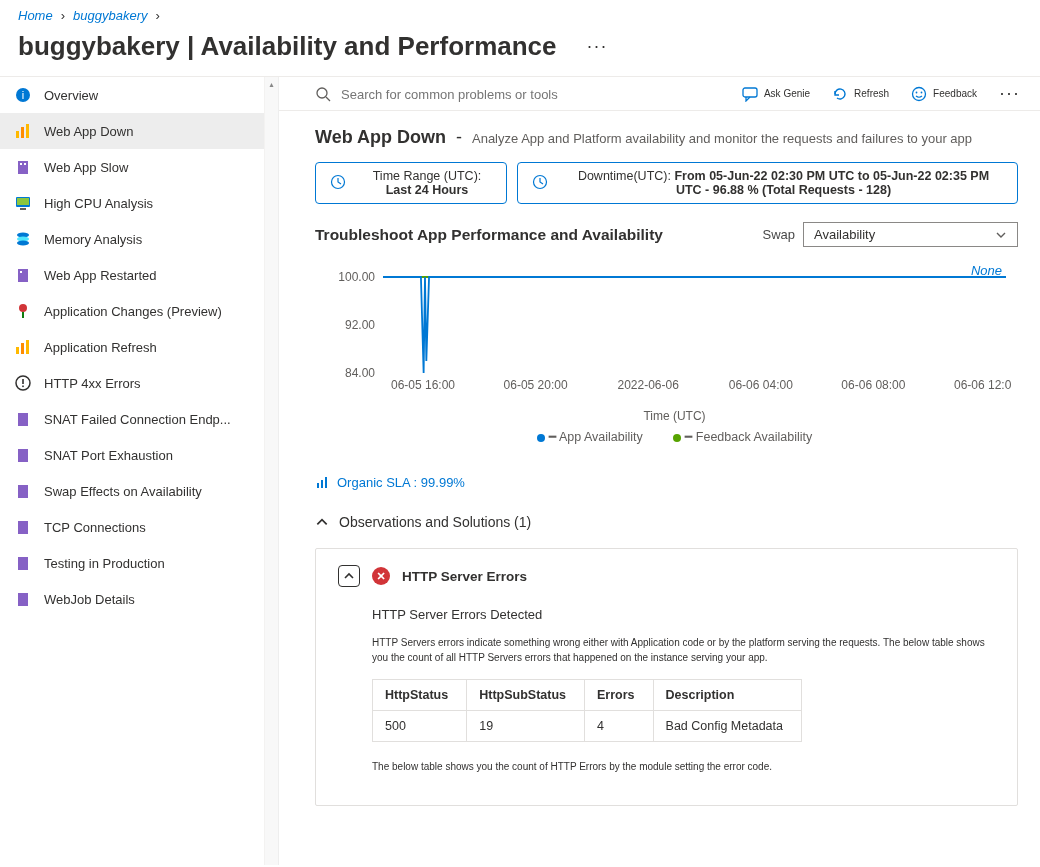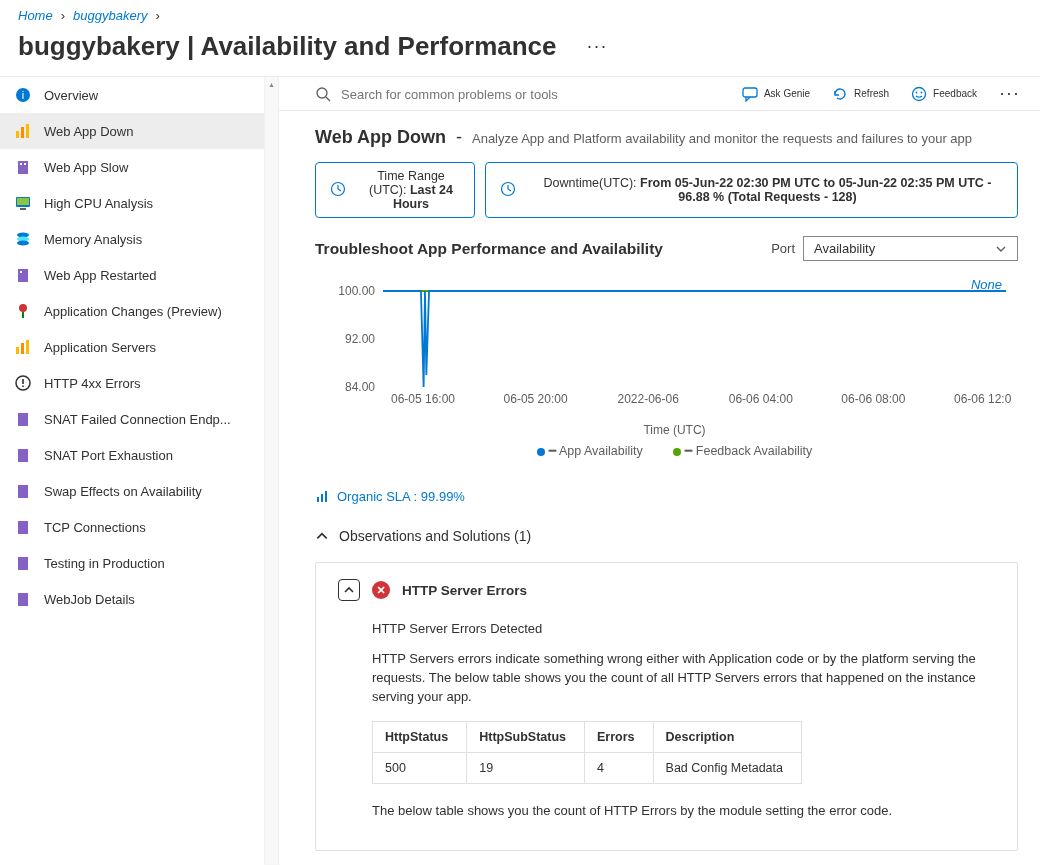--- a/index.html
+++ b/index.html
@@ -40,21 +40,21 @@
   
   .body { padding: 16px 22px 20px 36px; }
   .heading-row { display: flex; align-items: baseline; gap: 10px; margin-bottom: 14px; }
   .heading-row h2 { font-size: 18px; font-weight: 600; }
   .heading-row .dash { color:#323130; font-size:18px; font-weight:300;}
   .heading-row .sub { font-size: 13px; color: #605e5c; }
 
   .pill-row { display: flex; gap: 10px; margin-bottom: 18px; }
   .pill { border: 1px solid #0078d4; border-radius: 4px; padding: 6px 14px; display: flex; align-items: center; gap: 16px; font-size: 12.5px; color: #323130; }
   .pill .clock { color: #0078d4; font-size:14px; }
-  .pill.small { width: 160px; justify-content:flex-start; text-align:center;}
+  .pill.small { width: 192px; justify-content:flex-start; text-align:center;}
   .pill.small .txt{ flex:1; text-align:center;}
   .pill.big { flex: 1; justify-content:flex-start; text-align:center;}
   .pill.big .txt{ flex:1; text-align:center;}
   .pill b { font-weight: 600; }
 
   .section-row { display: flex; justify-content: space-between; align-items: center; margin-bottom: 8px; }
   .section-row h3 { font-size: 15.5px; font-weight: 600; }
   .view-group { display: flex; align-items: center; gap: 8px; font-size: 13px; color:#494949;}
   .view-select { border: 1px solid #8a8886; padding: 4px 10px; min-width: 215px; display: flex; justify-content: space-between; align-items: center; cursor: pointer; color:#323130; background:#fff;}
 
@@ -75,21 +75,21 @@
 
   .card { border:1px solid #e1dfdd; border-radius:2px; padding:16px 22px; }
   .card-header { display:flex; align-items:center; gap:12px; margin-bottom:20px; }
   .chev-box { width:22px; height:22px; border:1.5px solid #323130; border-radius:4px; display:flex; align-items:center; justify-content:center; cursor:pointer;}
   .chev-box svg{width:12px;height:12px;}
   .err-circle { width:18px;height:18px; border-radius:50%; background:#d13438; display:flex;align-items:center;justify-content:center; color:#fff; font-weight:700; font-size:11px;}
   .card-title { font-size:13.5px; font-weight:700; color:#323130;}
 
   .card-body { padding-left: 34px; }
   .card-body .sub-title { font-size:13px; margin-bottom:14px; color:#323130;}
-  .card-body p { font-size:13px; color:#323130; margin-bottom:14px; line-height:1.45;}
+  .card-body p { font-size:10px; color:#323130; margin-bottom:14px; line-height:1.45;}
 
   table.data { border-collapse: collapse; margin: 6px 0 18px; }
   table.data th, table.data td { border:1px solid #e1dfdd; padding:8px 18px 8px 12px; font-size:12.5px; text-align:left;}
   table.data th { font-weight:600;}
 
   
   .ic { width:16px; height:16px; }
 </style>
 </head>
 <body>
@@ -178,21 +178,21 @@
         <span>Application Changes (Preview)</span>
       </li>
       <li class="side-item">
         <span class="side-icon">
             <svg class="ic" viewBox="0 0 16 16">
               <rect x="1" y="8" width="3" height="7" fill="#ffb900"></rect>
               <rect x="6" y="4" width="3" height="11" fill="#ff8c00"></rect>
               <rect x="11" y="1" width="3" height="14" fill="#ffb900"></rect>
             </svg>
           </span>
-        <span>Application Servers</span>
+        <span>Application Refresh</span>
       </li>
       <li class="side-item">
         <span class="side-icon">
             <svg class="ic" viewBox="0 0 16 16">
               <circle cx="8" cy="8" r="7" fill="none" stroke="#323130" stroke-width="1.5"></circle>
               <rect x="7.2" y="4" width="1.6" height="5" fill="#323130"></rect>
               <rect x="7.2" y="10.5" width="1.6" height="1.6" fill="#323130"></rect>
             </svg>
           </span>
         <span>HTTP 4xx Errors</span>
@@ -309,21 +309,21 @@
                 <circle cx="8" cy="8" r="6.5" fill="none" stroke="#0078d4" stroke-width="1.2"></circle>
                 <path d="M8 4 L8 8 L11 10" fill="none" stroke="#0078d4" stroke-width="1.2"></path>
               </svg></span>
           <span class="txt"><span>Downtime(UTC): </span><b>From 05-Jun-22 02:30 PM UTC to 05-Jun-22 02:35 PM UTC - 96.88 % (Total Requests - 128)</b></span>
         </div>
       </div>
 
       <div class="section-row">
         <h3>Troubleshoot App Performance and Availability</h3>
         <div class="view-group">
-          <span>Port</span>
+          <span>Swap</span>
           <div class="view-select">
             <span>Availability</span>
             <svg width="12" height="12" viewBox="0 0 12 12">
                 <path d="M2 4 L6 8 L10 4" fill="none" stroke="#605e5c" stroke-width="1.4"></path>
               </svg>
           </div>
         </div>
       </div>
 
       <div class="chart">

